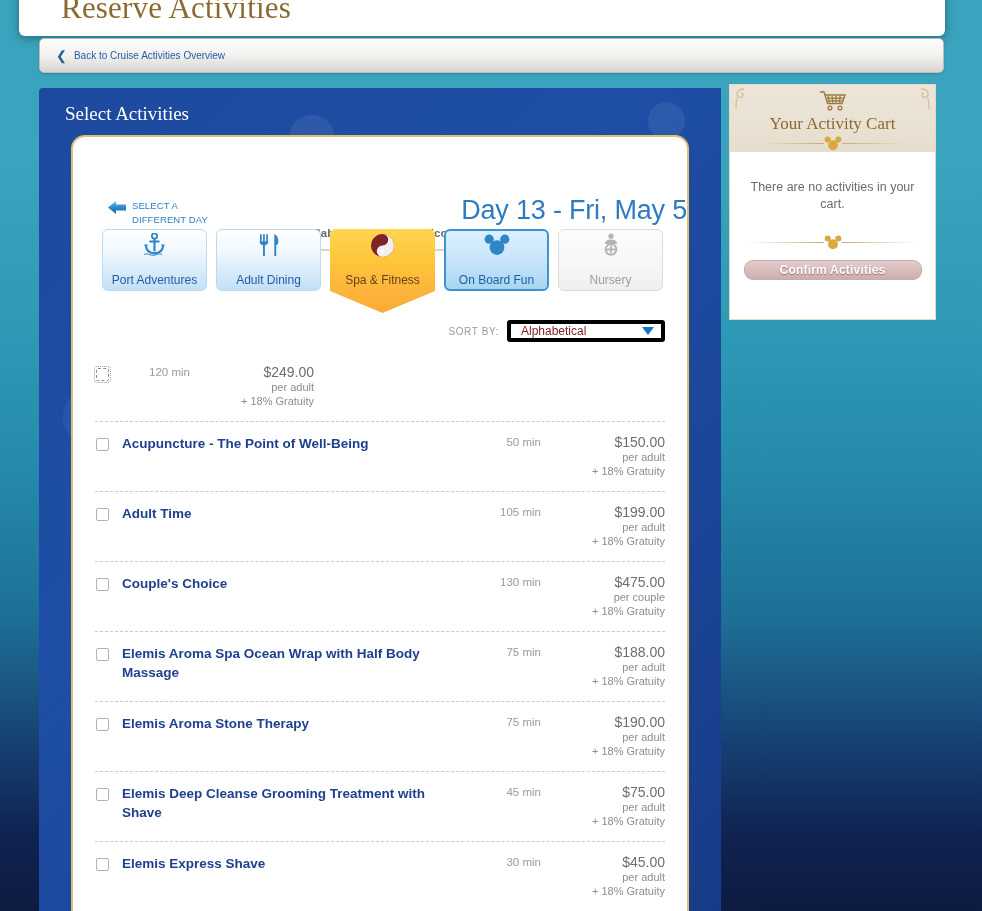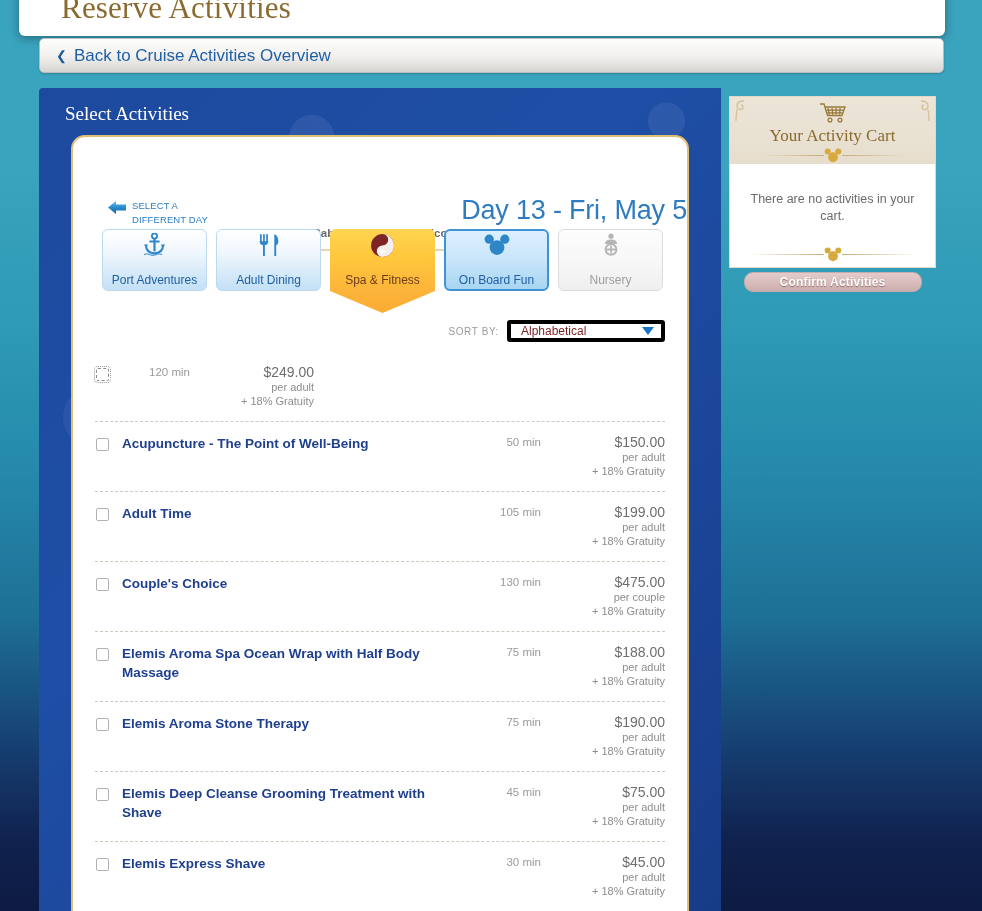--- a/index.html
+++ b/index.html
@@ -62,21 +62,21 @@
     padding-left: 16px;
   }
   .back-bar .chev {
     color: #1d5b9e;
     font-size: 13px;
     margin-right: 7px;
     line-height: 1;
   }
   .back-bar .back-label {
     color: #1f5fa6;
-    font-size: 17px;
+    font-size: 10px;
   }
 
   
   .blue-panel {
     position: absolute;
     left: 39px;
     top: 88px;
     width: 682px;
     height: 823px;
     background:
@@ -309,23 +309,23 @@
     padding-top: 0;
   }
   .price-amt { font-size: 14px; color: #6e6e6e; line-height: 16px; }
   .price-unit { font-size: 11px; color: #8d8d8d; line-height: 14px; }
   .price-grat { font-size: 11px; color: #8d8d8d; line-height: 15px; margin-top: 0; }
 
   
   .cart {
     position: absolute;
     left: 729px;
-    top: 96px;
+    top: 84px;
     width: 207px;
-    height: 172px;
+    height: 236px;
     background: #ffffff;
     border: 1px solid #e3d9c6;
   }
   .cart-head {
     height: 67px;
     background: linear-gradient(180deg, #ece5d8 0%, #e9e1d2 60%, #e6ddcd 100%);
     position: relative;
     text-align: center;
     padding-top: 3px;
   }

